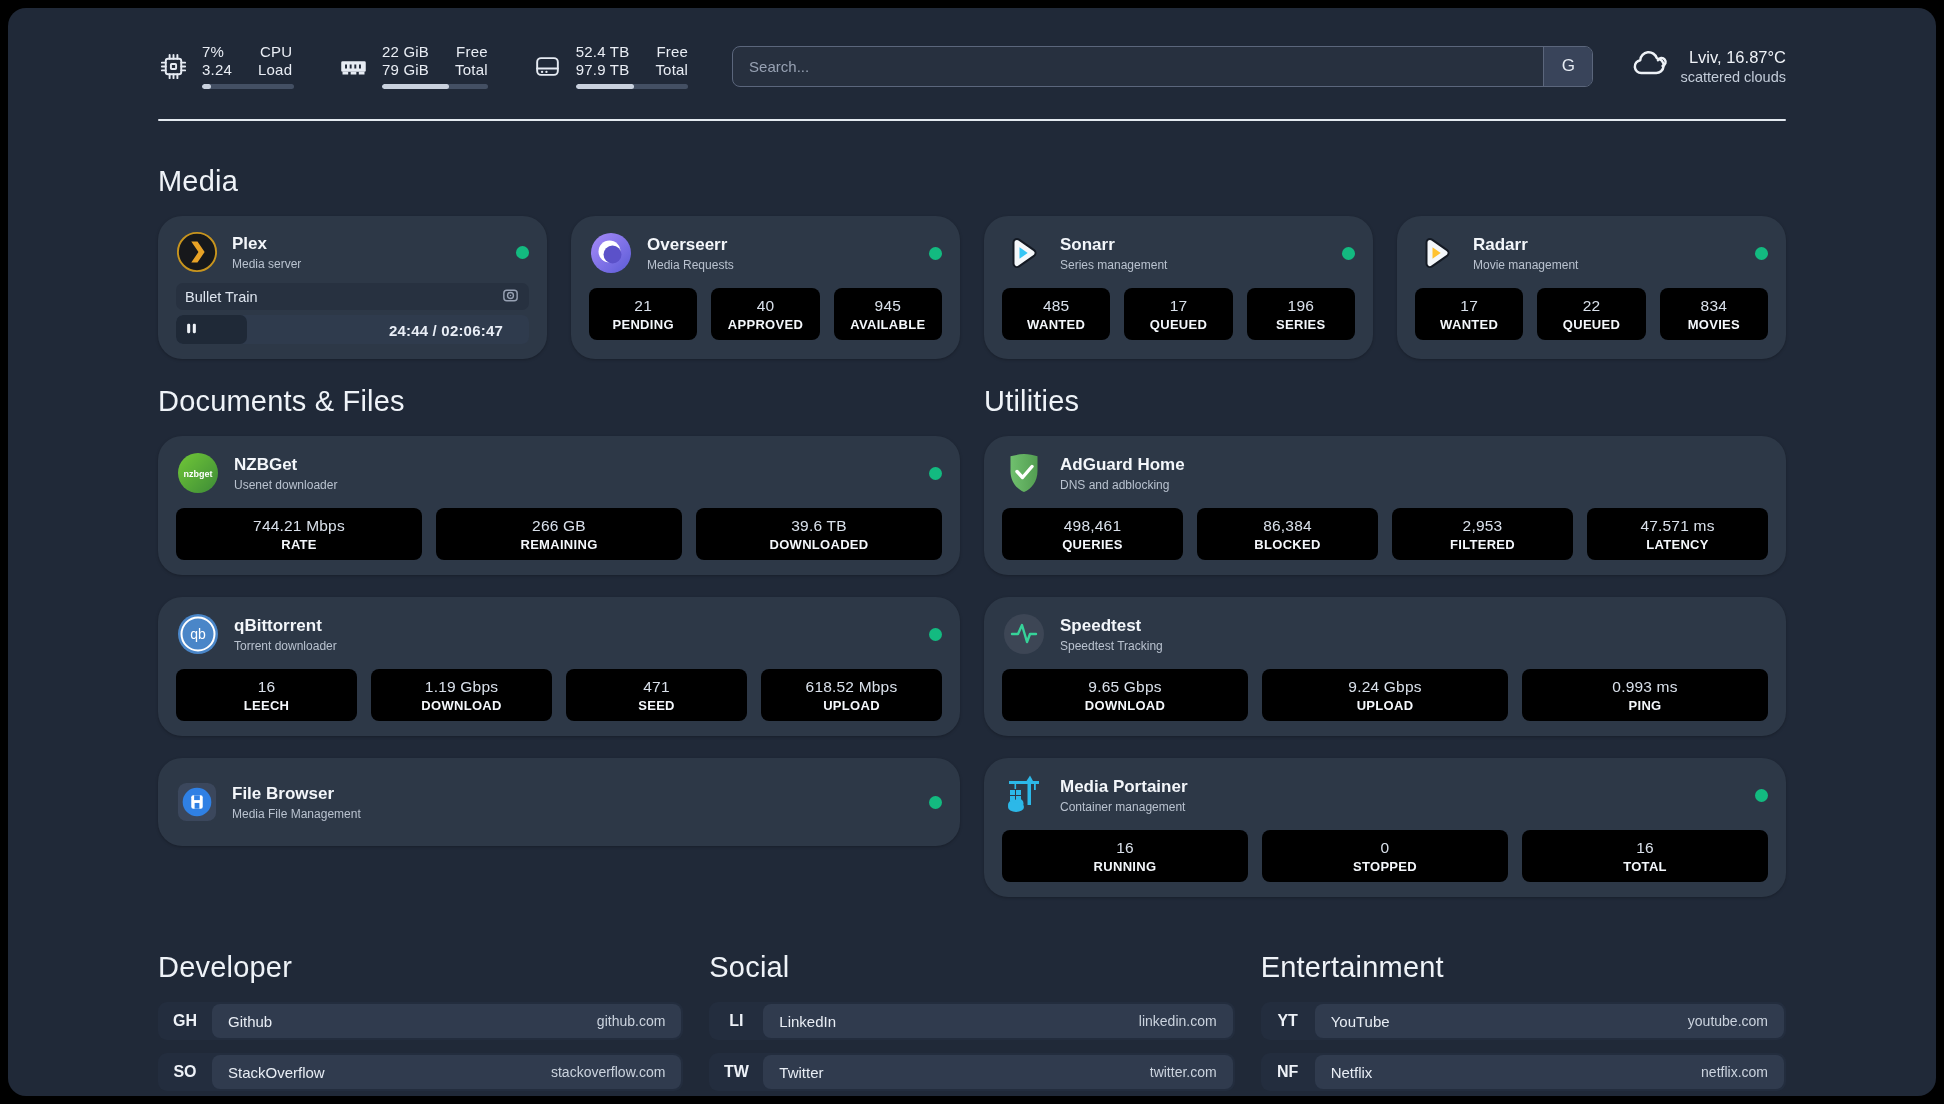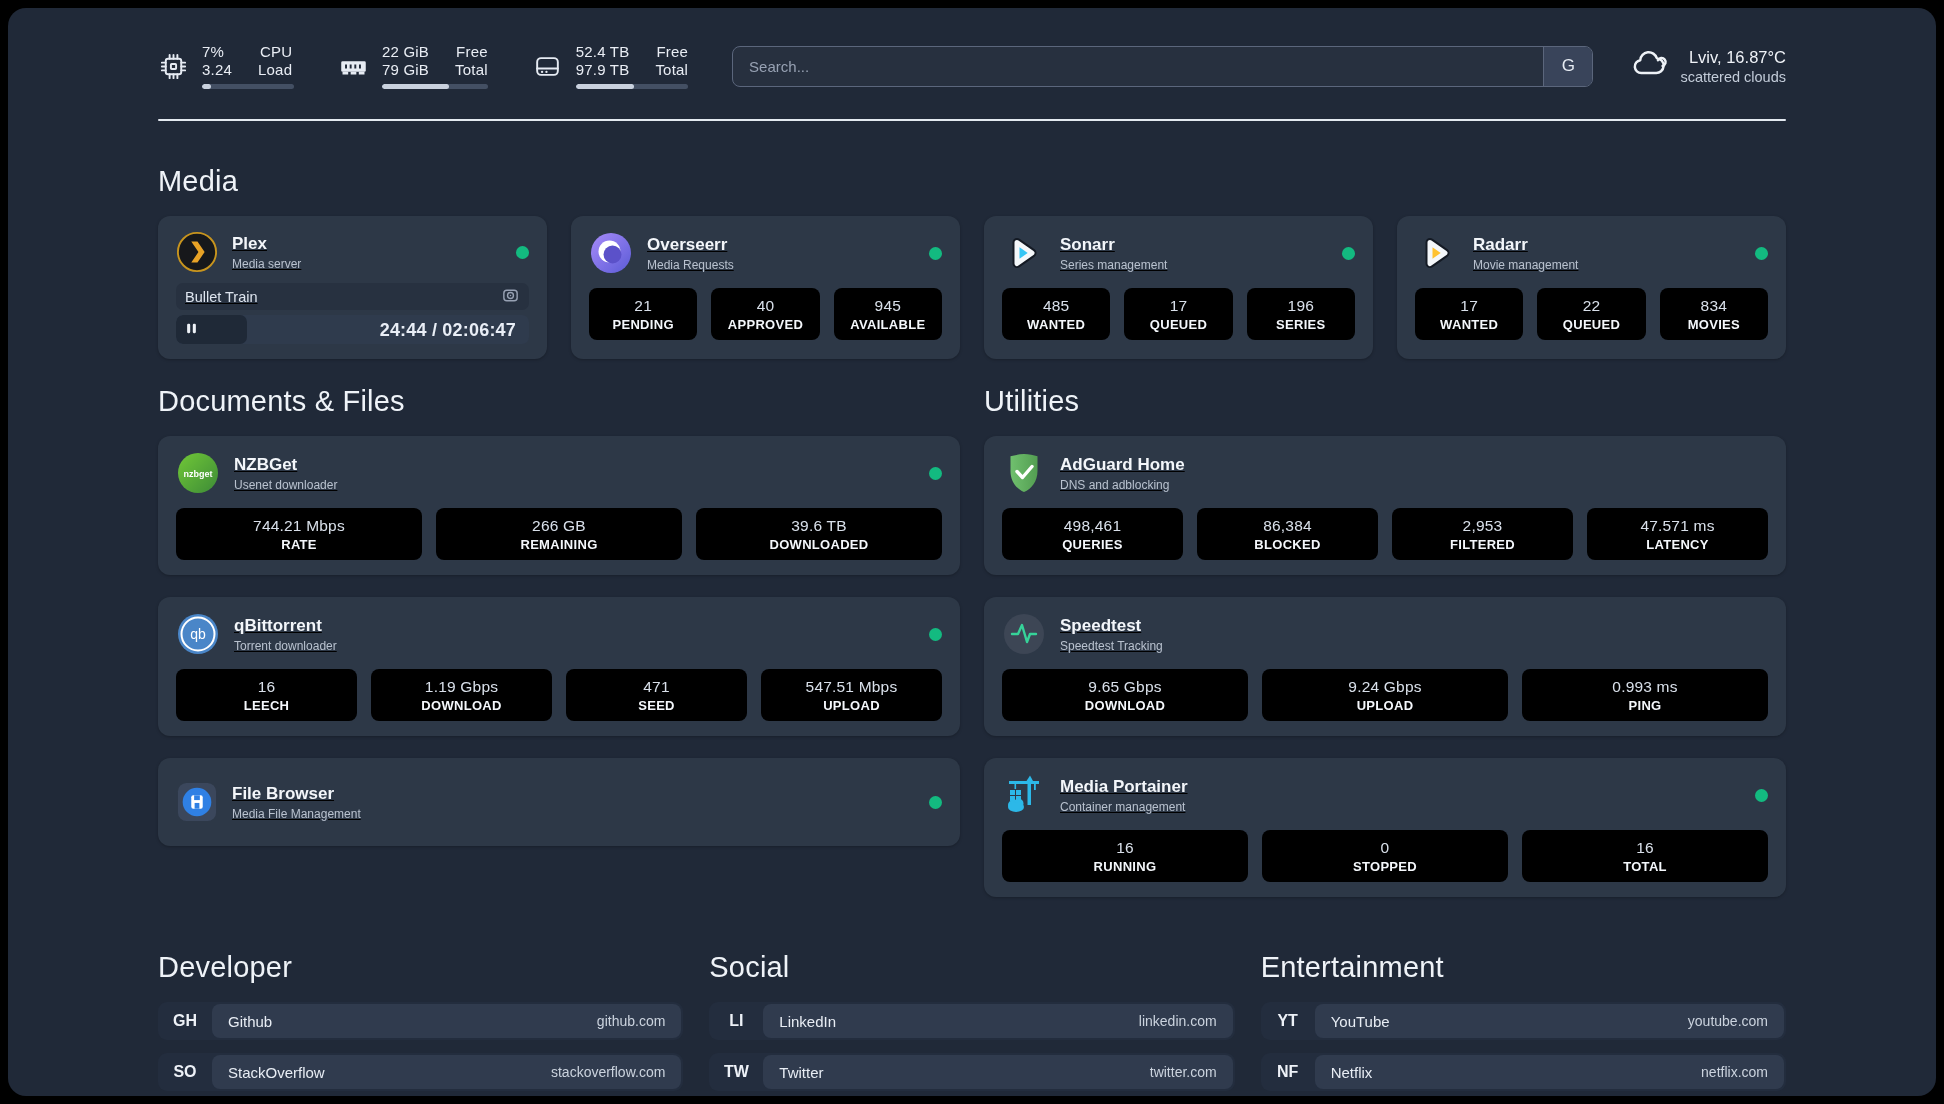--- a/index.html
+++ b/index.html
@@ -46,22 +46,22 @@
   .sec-media { margin-top:44px; }
   .row2 { margin-top:26px; }
   .row3 { margin-top:54px; }
 
   .grid-media { display:grid; grid-template-columns:repeat(4,1fr); gap:24px; }
   .two-col { display:grid; grid-template-columns:1fr 1fr; gap:24px; align-items:start; }
   .stack { display:flex; flex-direction:column; gap:22px; }
   .grid-book { display:grid; grid-template-columns:repeat(3,1fr); gap:26px; }
 
   
-  .card { background:#2d3847; border-radius:12px; padding:15px 18px;
-    box-shadow:0 1px 3px rgba(0,0,0,.25); cursor:pointer;text-decoration:underline; }
+  .card { background:#2d3847; border-radius:24px; padding:15px 18px;
+    box-shadow:0 1px 3px rgba(0,0,0,.25); cursor:pointer; }
   .card.compact { padding:23px 18px; }
   .card-head { display:flex; align-items:center; gap:14px; }
   .app-icon { display:flex; align-items:center; }
   .app-name { font-size:17px; font-weight:600; color:#f3f6fa; }
   .app-sub { font-size:12px; color:#b9c2cf; margin-top:3px; }
   .dot { width:13px; height:13px; border-radius:50%; background:#13ba80; margin-left:auto; flex-shrink:0; }
 
   .tiles { display:flex; gap:14px; margin-top:13px; }
   .tile { flex:1; background:#000000; border-radius:8px; text-align:center; padding:9px 4px 8px; }
   .tile-value { font-size:15.5px; color:#d9e0ea; letter-spacing:.2px; }
@@ -69,22 +69,22 @@
 
   
   .player { margin-top:10px; }
   .player-title { display:flex; align-items:center; justify-content:space-between;
     background:#273140; border-radius:7px; height:27px; padding:0 9px;
     font-size:14.5px; color:#dde4ee; }
   .player-bar { position:relative; display:flex; align-items:center;
     background:#2f3b4d; border-radius:7px; height:29px; margin-top:5px; overflow:hidden; }
   .player-fill { display:flex; align-items:center; padding-left:9px;
     background:#1f2937; border-radius:7px; height:100%; }
-  .player-time { position:absolute; right:13px; top:50%; transform:translateY(-50%);
-    font-size:18px; font-weight:700; color:#e9eef6; letter-spacing:.2px; }
+  .player-time { position:absolute; right:26px; top:50%; transform:translateY(-50%);
+    font-size:15px; font-weight:700; color:#e9eef6; letter-spacing:.2px; }
 
   
   .bm { display:flex; align-items:stretch; background:#232d3e; border-radius:9px;
     height:38px; margin-bottom:13px; overflow:hidden; cursor:pointer; text-decoration:none; }
   .bm-abbr { width:54px; display:flex; align-items:center; justify-content:center;
     font-size:16px; font-weight:600; color:#edf1f7; }
   .bm-body { flex:1; background:#303b4e; border-radius:8px; margin:2px 2px 2px 0;
     display:flex; align-items:center; justify-content:space-between; padding:0 16px; }
   .bm-name { font-size:15px; color:#e8edf4; }
   .bm-url { font-size:14px; color:#cbd3de; }
@@ -403,21 +403,21 @@
               </div>
               <div class="tile">
                 <div class="tile-value">1.19 Gbps</div>
                 <div class="tile-label">DOWNLOAD</div>
               </div>
               <div class="tile">
                 <div class="tile-value">471</div>
                 <div class="tile-label">SEED</div>
               </div>
               <div class="tile">
-                <div class="tile-value">547.51 Mbps</div>
+                <div class="tile-value">618.52 Mbps</div>
                 <div class="tile-label">UPLOAD</div>
               </div>
             </div>
           </div>
 
           <div class="card compact">
             <div class="card-head">
               <span class="app-icon">
                 <svg viewBox="0 0 44 44" width="42" height="42">
                   <rect x="2" y="2" width="40" height="40" rx="9" fill="#3b475c"></rect>

